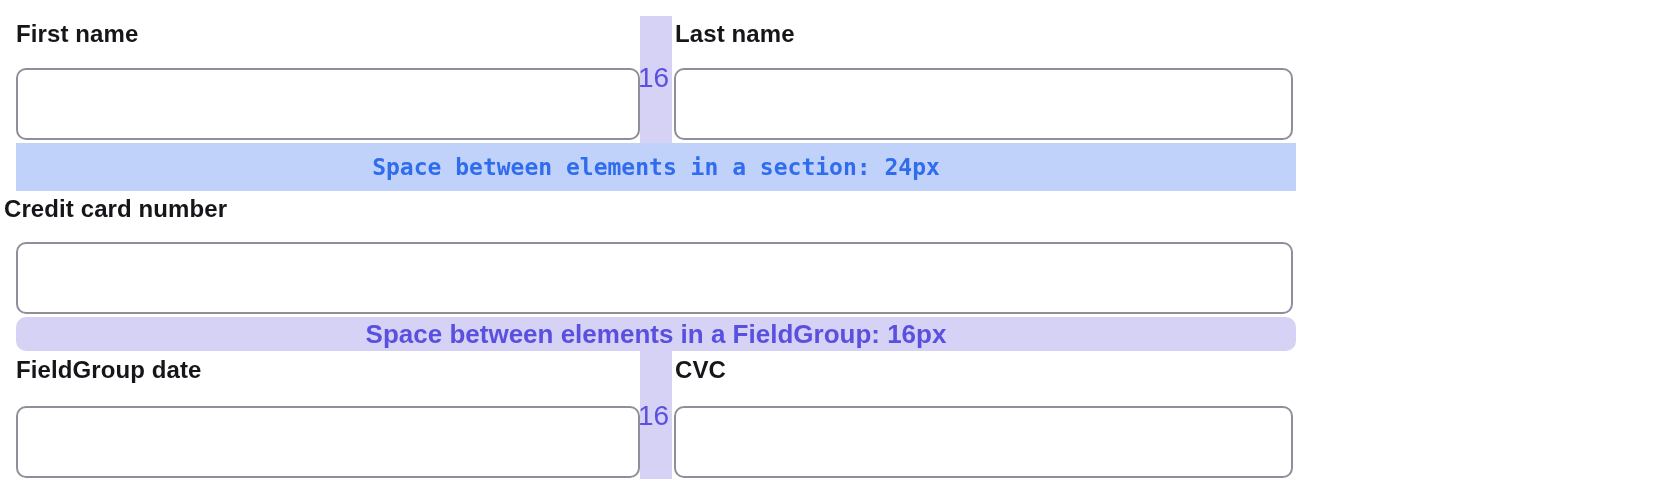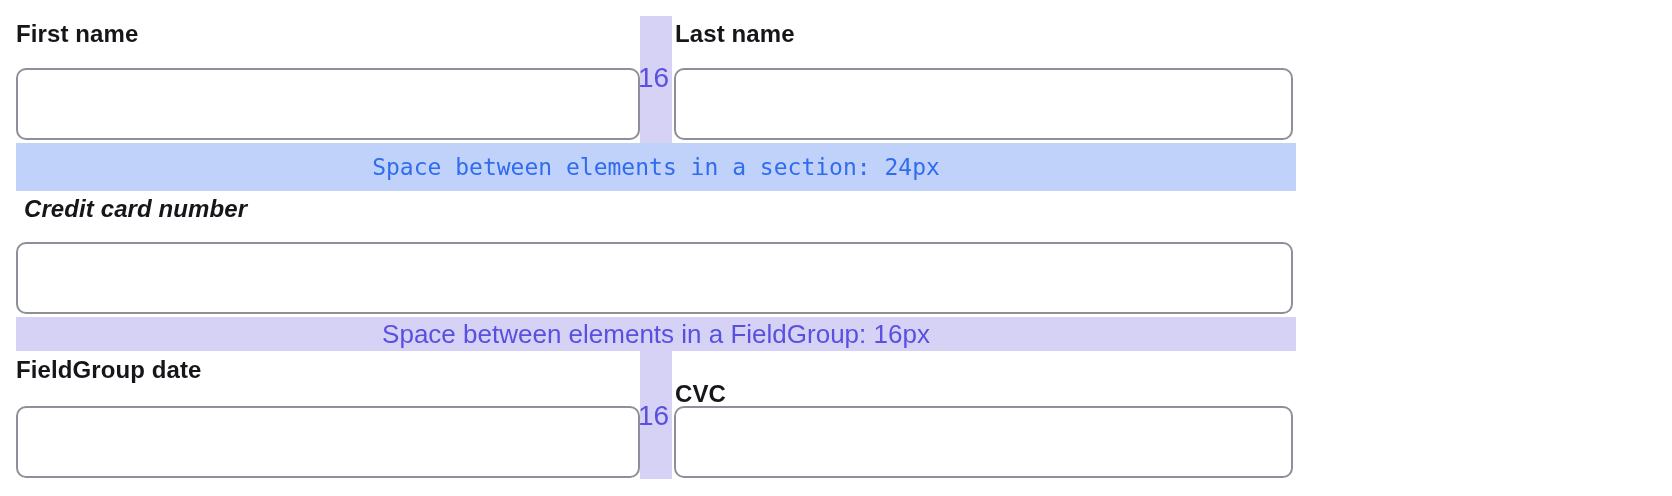--- a/index.html
+++ b/index.html
@@ -18,23 +18,23 @@
     position: absolute;
     font-size: 24px;
     line-height: 30px;
     font-weight: 700;
     color: #15161a;
     letter-spacing: 0.1px;
     z-index: 3;
   }
   .lbl-first  { left: 16px;  top: 19px; }
   .lbl-last   { left: 675px; top: 19px; }
-  .lbl-card   { left: 24px;  top: 194px; font-style: italic; }
+  .lbl-card   { left: 4px;  top: 194px; }
   .lbl-exp    { left: 16px;  top: 355px; }
-  .lbl-cvc    { left: 675px; top: 355px; margin-top: 24px; }
+  .lbl-cvc    { left: 675px; top: 355px; }
 
   
   .text-input {
     position: absolute;
     height: 72px;
     background: #ffffff;
     border: 2px solid #8d909a;
     border-radius: 10px;
     z-index: 2;
     font-size: 24px;
@@ -75,35 +75,37 @@
 
   
   .band {
     position: absolute;
     left: 16px;
     width: 1280px;
     display: flex;
     align-items: center;
     justify-content: center;
     z-index: 1;
+    font-weight: bold;
   }
   .band-section {
     top: 143px;
     height: 48px;
     background: #c1d2fa;
   }
   .band-section .band-text {
     font-family: "DejaVu Sans Mono", monospace;
     font-size: 23px;
     color: #2f6cee;
   }
   .band-fieldgroup {
     top: 317px;
     height: 34px;
     background: #d5d2f5;
+    border-radius: 10px;
   }
   .band-fieldgroup .band-text {
     font-family: "Liberation Sans", sans-serif;
     font-size: 26px;
     color: #5a50e0;
   }
 </style>
 </head>
 <body>
 

